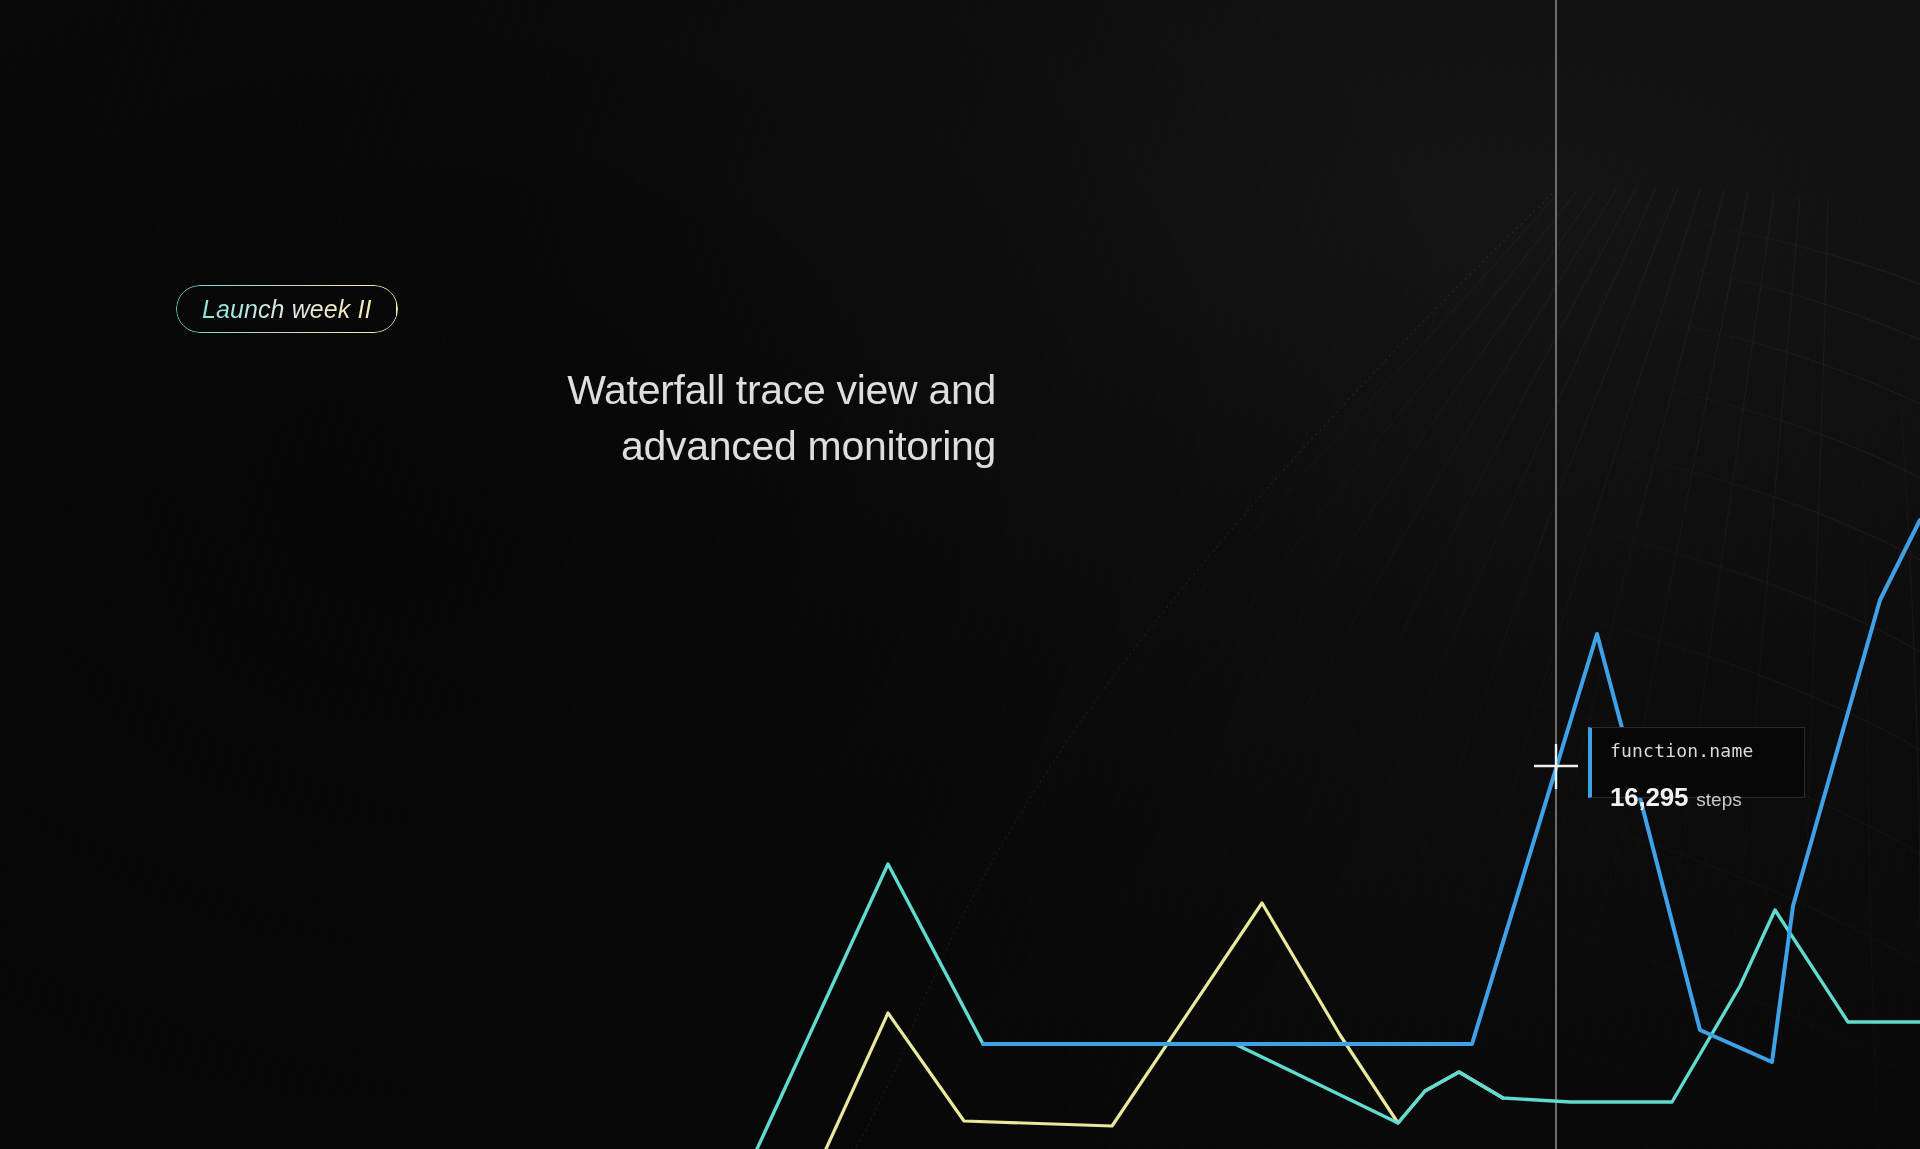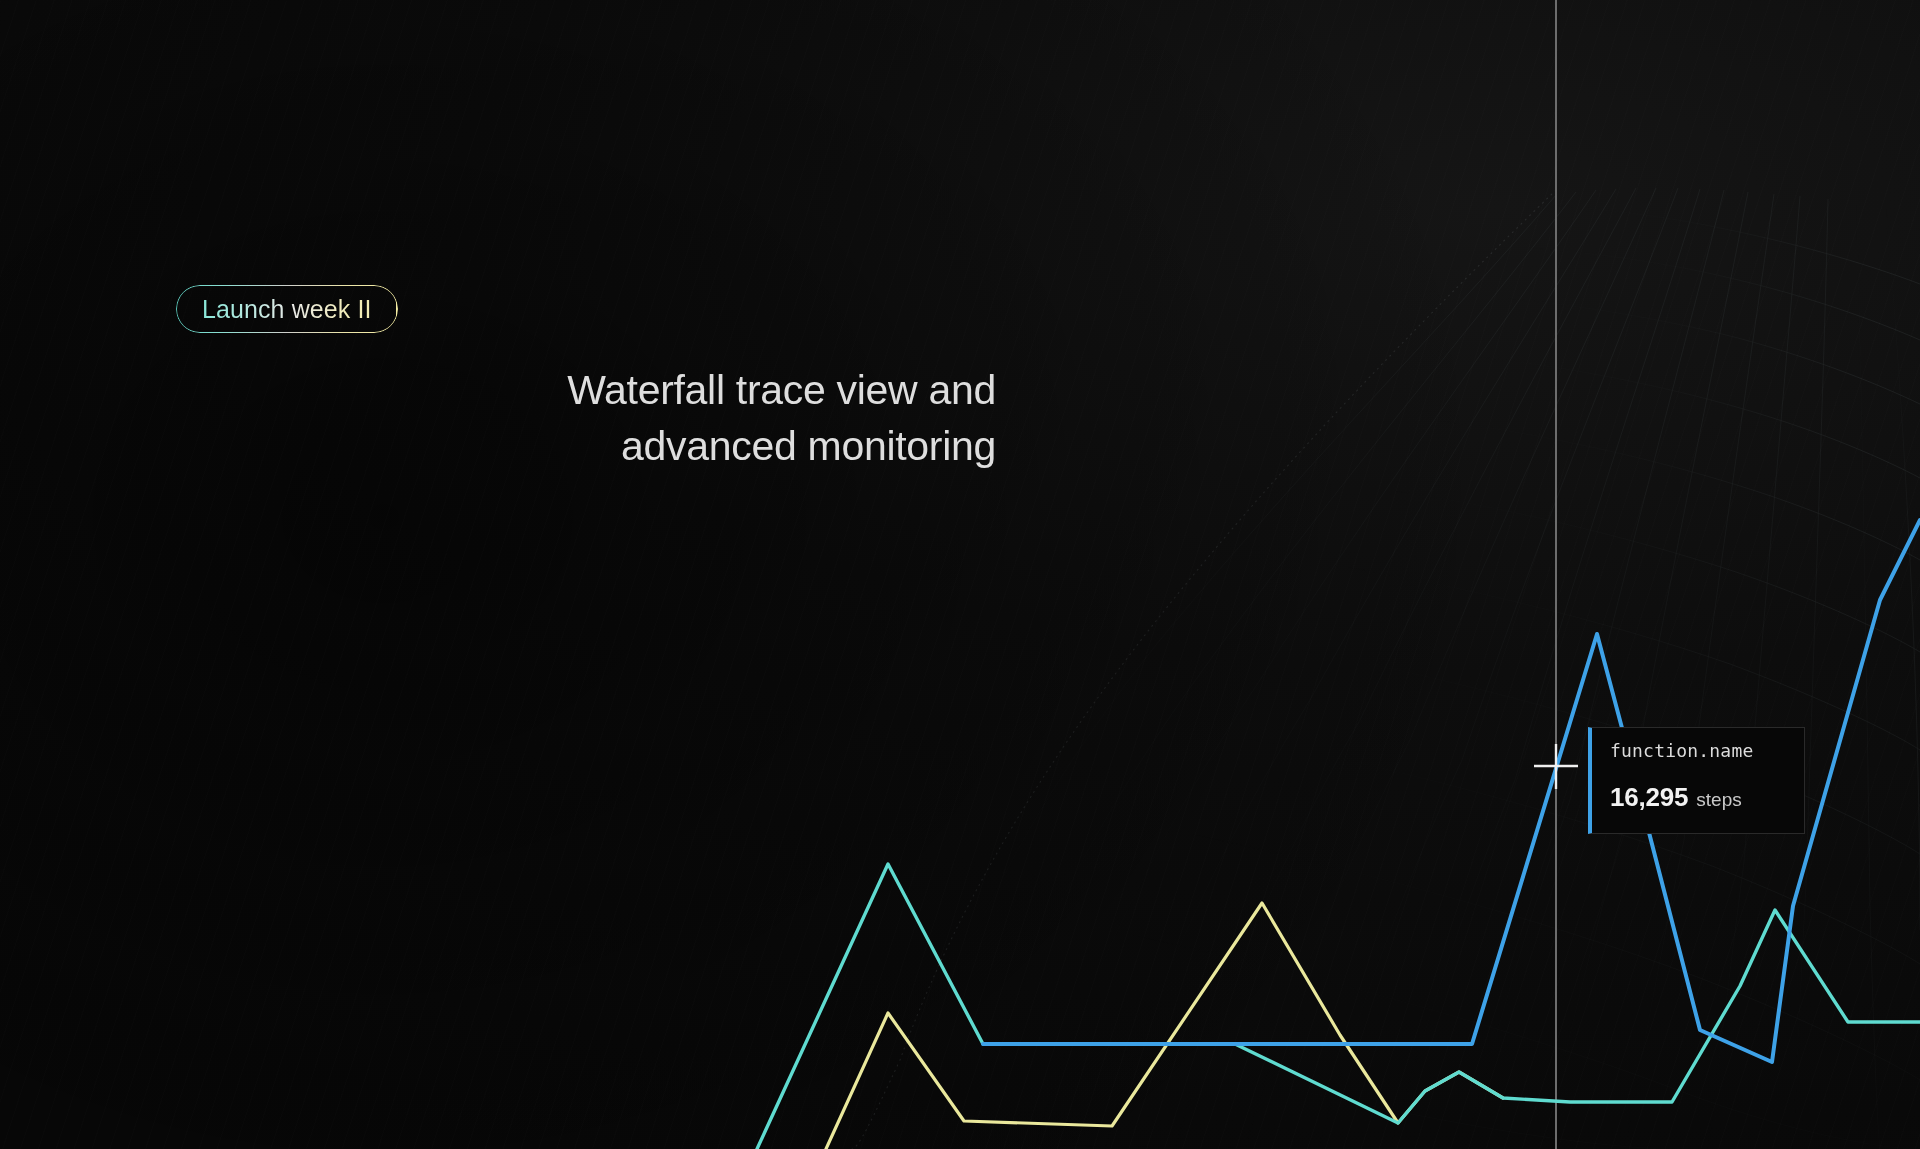--- a/index.html
+++ b/index.html
@@ -70,20 +70,21 @@
     border-radius:999px;
     position:relative;
     background:#070707;
     font-size:25px;
     letter-spacing:.1px;
     white-space:nowrap;
     background-image:linear-gradient(90deg,#6fe3d2 0%,#9fe9dd 22%,#e8e8e6 52%,#f2edb8 78%,#f6efae 100%);
     -webkit-background-clip:text;
     background-clip:text;
     color:transparent;
+    font-style:italic;
   }
   .badge::before {
     content:"";
     position:absolute;
     inset:0;
     border-radius:999px;
     padding:1.4px;
     background:linear-gradient(92deg,#5ed3c4 0%,#8adfd2 20%,#cfcfcb 50%,#ece5a9 76%,#f3eca3 100%);
     -webkit-mask:linear-gradient(#000 0 0) content-box, linear-gradient(#000 0 0);
     -webkit-mask-composite:xor;
@@ -124,21 +125,21 @@
     pointer-events:none;
   }
   .chart svg { display:block; width:1920px; height:1149px; }
 
   
   .tooltip {
     position:absolute;
     left:1588px;
     top:727px;
     width:217px;
-    height:107px;
+    height:71px;
     background:#070707;
     border:1px solid #2a2a2a;
     border-left:4px solid #3ea2e8;
     z-index:8;
     padding:14px 0 0 18px;
   }
   .tooltip .tt-name {
     font-family:"DejaVu Sans Mono","Liberation Mono",monospace;
     font-size:18px;
     letter-spacing:.2px;

